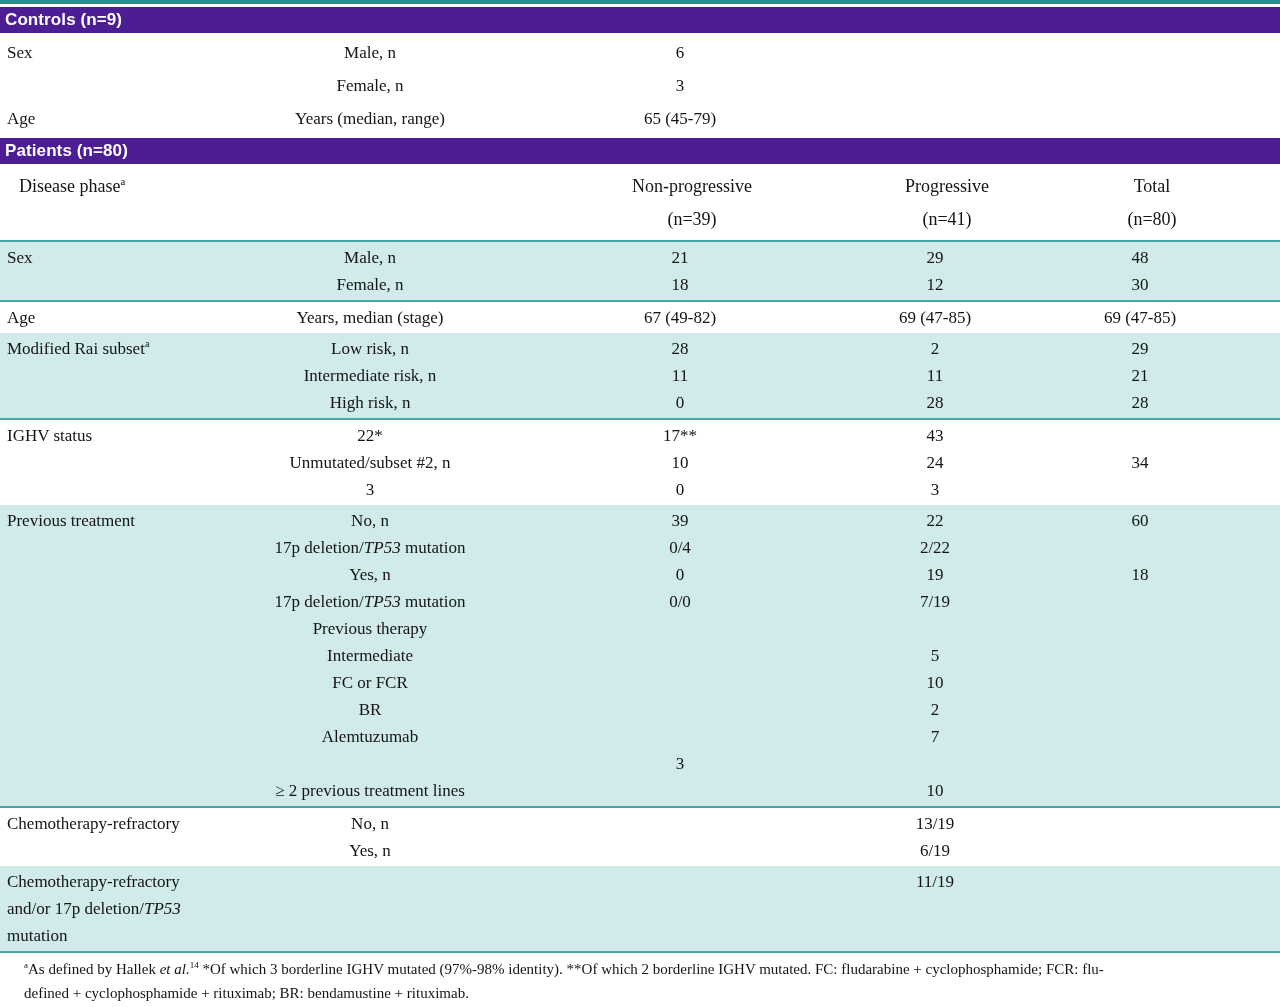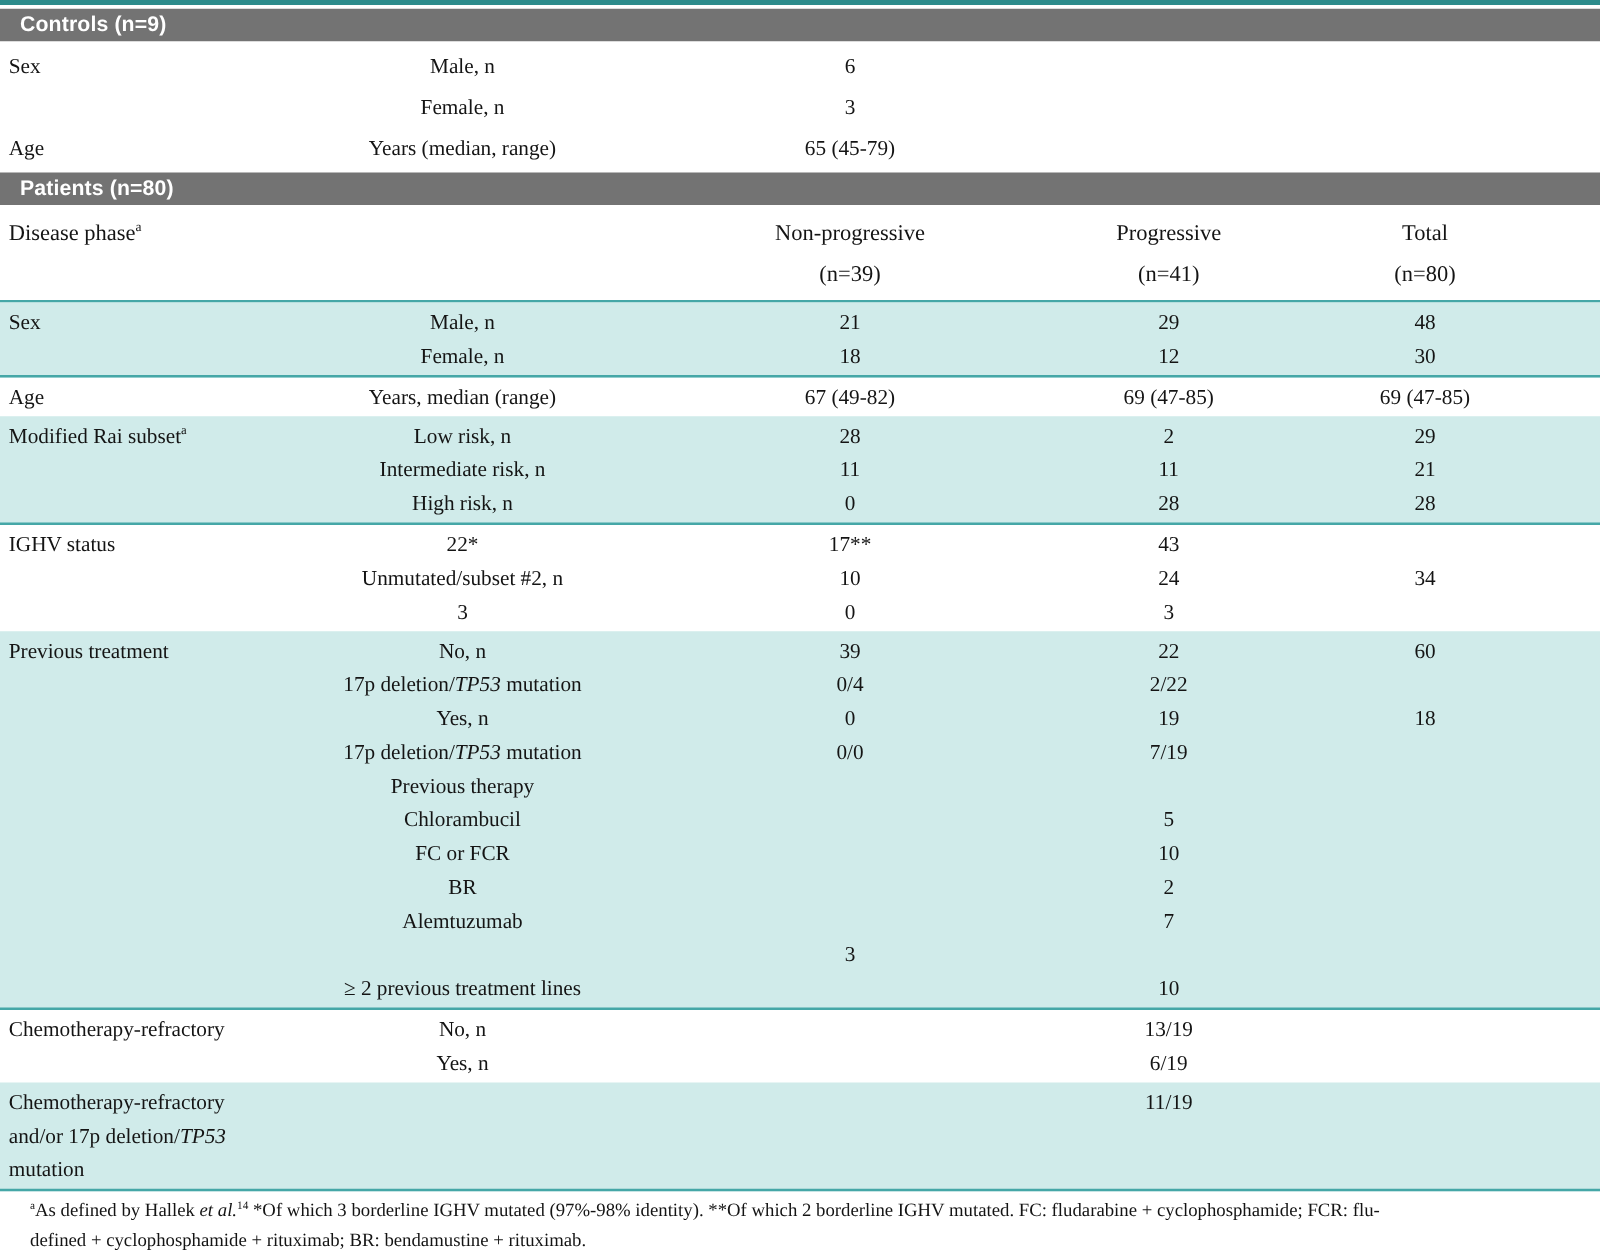--- a/index.html
+++ b/index.html
@@ -18,26 +18,26 @@
 
   .topline {
     height: 4px;
     background: #2d8c8c;
     margin-bottom: 3px;
   }
 
   .band {
     height: 26px;
     line-height: 26px;
-    background: #737373;
+    background: #4c1d95;
     color: #ffffff;
     font-family: "Liberation Sans", sans-serif;
     font-weight: 700;
     font-size: 17px;
-    padding-left: 16px;
+    padding-left: 5px;
     letter-spacing: 0.1px;
   }
 
   #controls-rows { margin: 3px 0; }
 
   .trow {
     display: grid;
     grid-template-columns: 250px 240px 380px 130px 280px;
     align-items: start;
   }
@@ -48,21 +48,21 @@
     font-size: 17px;
     white-space: nowrap;
   }
   .cell.c0 { text-align: left; padding-left: 7px; }
   .cell.c1, .cell.c2, .cell.c3, .cell.c4 { text-align: center; }
 
   .headrow {
     display: grid;
     grid-template-columns: 250px 240px 380px 130px 280px;
     align-items: start;
-    padding: 6px 0 4px 0;
+    padding: 6px 0 4px 12px;
     border-bottom: 2px solid #45a7a7;
     font-size: 18px;
     line-height: 33px;
   }
   .headrow .cell { font-size: 18px; }
   .hc div { line-height: 33px; }
 
   .sec { padding: 2px 0; }
   .sec.tint {
     background: #d0ebea;
@@ -153,21 +153,21 @@
           <div class="cell c0"></div>
           <div class="cell c1">Female, n</div>
           <div class="cell c2">18</div>
           <div class="cell c3">12</div>
           <div class="cell c4">30</div>
         </div>
       </div>
       <div class="sec">
         <div class="trow pat">
           <div class="cell c0">Age</div>
-          <div class="cell c1">Years, median (range)</div>
+          <div class="cell c1">Years, median (stage)</div>
           <div class="cell c2">67 (49-82)</div>
           <div class="cell c3">69 (47-85)</div>
           <div class="cell c4">69 (47-85)</div>
         </div>
       </div>
       <div class="sec tint">
         <div class="trow pat">
           <div class="cell c0"><span>Modified Rai subset</span><sup>a</sup></div>
           <div class="cell c1">Low risk, n</div>
           <div class="cell c2">28</div>
@@ -241,21 +241,21 @@
         </div>
         <div class="trow pat">
           <div class="cell c0"></div>
           <div class="cell c1">Previous therapy</div>
           <div class="cell c2"></div>
           <div class="cell c3"></div>
           <div class="cell c4"></div>
         </div>
         <div class="trow pat">
           <div class="cell c0"></div>
-          <div class="cell c1">Chlorambucil</div>
+          <div class="cell c1">Intermediate</div>
           <div class="cell c2"></div>
           <div class="cell c3">5</div>
           <div class="cell c4"></div>
         </div>
         <div class="trow pat">
           <div class="cell c0"></div>
           <div class="cell c1">FC or FCR</div>
           <div class="cell c2"></div>
           <div class="cell c3">10</div>
           <div class="cell c4"></div>

